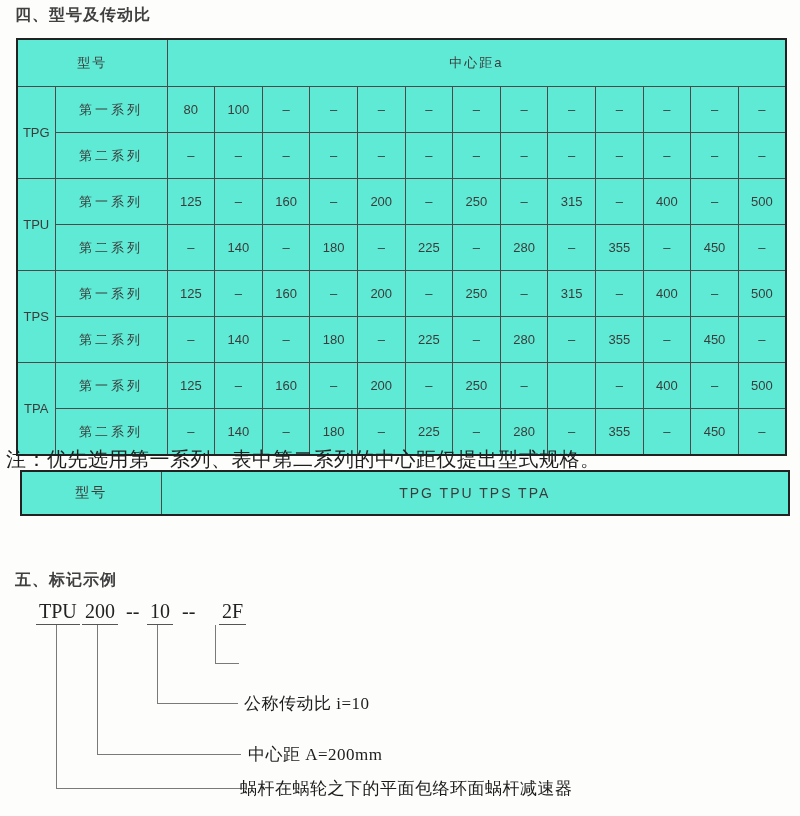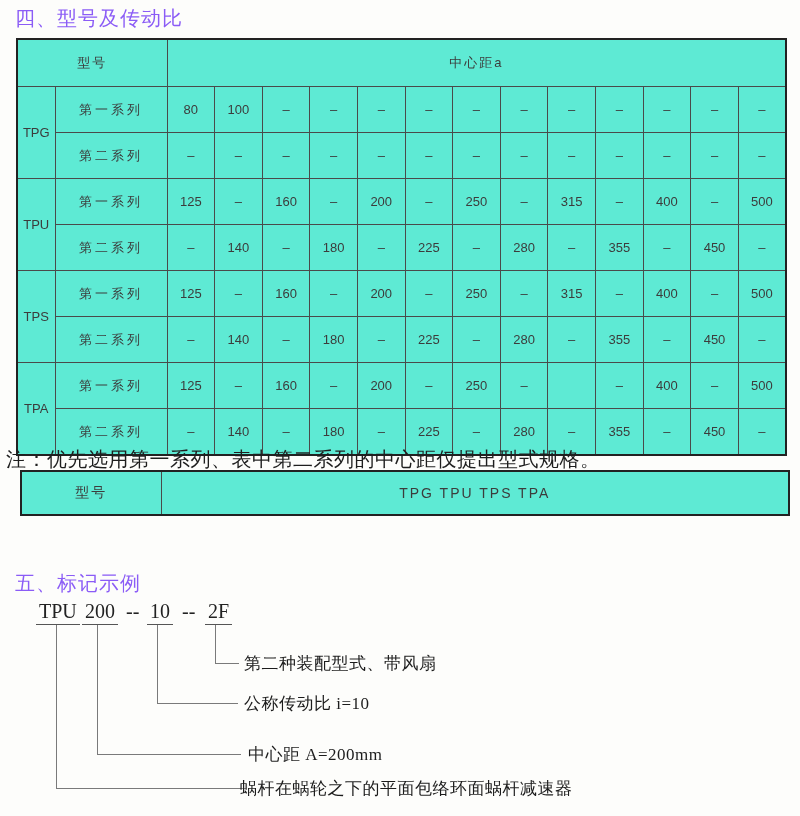--- a/index.html
+++ b/index.html
@@ -3,21 +3,21 @@
 <meta charset="utf-8">
 <style>
   html,body{margin:0;padding:0;}
   body{
     width:800px;height:816px;position:relative;overflow:hidden;
     background:#fdfdfb;color:#333;
     font-family:"Liberation Sans",sans-serif;
   }
   .sec-title{
     position:absolute;left:15px;
-    font-size:20px;font-weight:normal;color:#8b5cf6;letter-spacing:1px;
+    font-size:16px;font-weight:bold;color:#404040;letter-spacing:1px;
     font-family:"Liberation Sans",sans-serif;
   }
   #title-models{top:5px;}
   #title-marking{top:570px;}
 
   table{border-collapse:collapse;position:absolute;table-layout:fixed;background:#5eead4;}
   td{
     border:1px solid #4a4a4a;text-align:center;vertical-align:middle;
     font-size:13px;color:#3c3c3c;padding:0;overflow:hidden;white-space:nowrap;
   }
@@ -220,24 +220,23 @@
 </table>
 
 <div class="sec-title" id="title-marking">五、标记示例</div>
 
 <div class="diagram">
   <span class="code-token u" style="left:36px;">TPU</span>
   <span class="code-token u" style="left:82px;">200</span>
   <span class="code-token" style="left:126px;">--</span>
   <span class="code-token u" style="left:147px;">10</span>
   <span class="code-token" style="left:182px;">--</span>
-  <span class="code-token u" style="left:205px;">2F</span>
+  <span class="code-token u" style="left:219px;">2F</span>
 
   <div class="leader" style="left:215px;top:625px;width:23px;height:38px;"></div>
   <div class="leader" style="left:157px;top:625px;width:80px;height:78px;"></div>
   <div class="leader" style="left:97px;top:625px;width:143px;height:129px;"></div>
   <div class="leader" style="left:56px;top:625px;width:184px;height:163px;"></div>
 
-  <div class="callout" style="left:244px;top:652px;">第二种装配型式、带风扇</div>
   <div class="callout" style="left:244px;top:692px;">公称传动比 i=10</div>
   <div class="callout" style="left:248px;top:743px;">中心距 A=200mm</div>
   <div class="callout" style="left:240px;top:777px;">蜗杆在蜗轮之下的平面包络环面蜗杆减速器</div>
 </div>
 
 </body></html>

